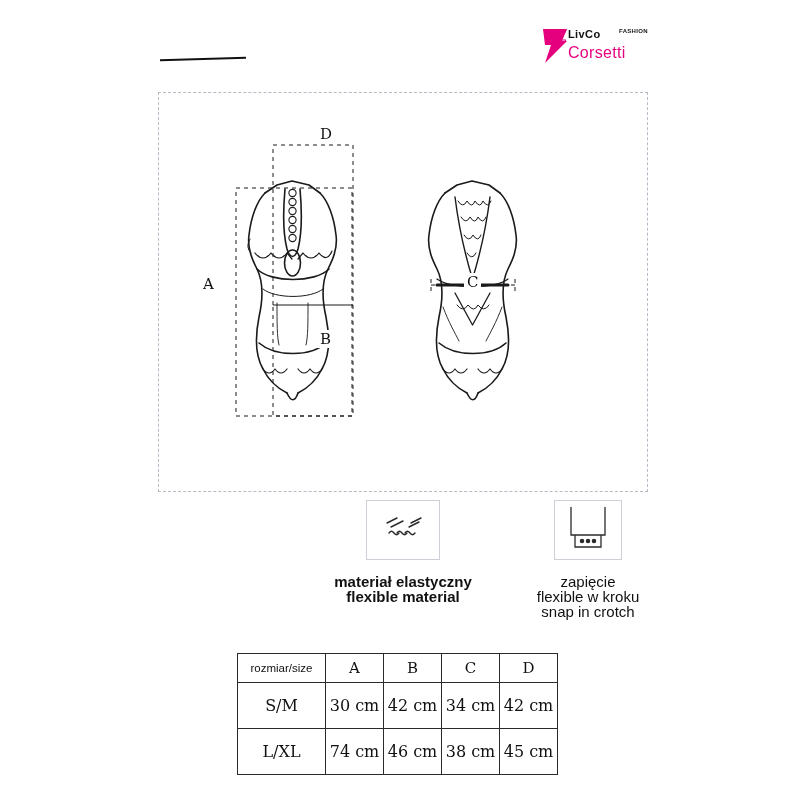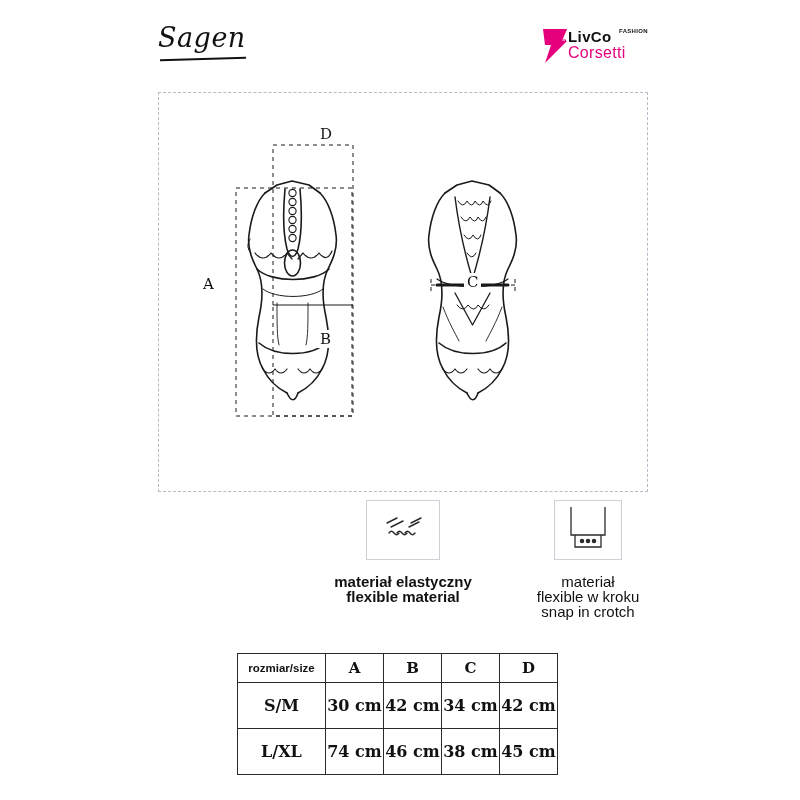--- a/index.html
+++ b/index.html
@@ -45,21 +45,21 @@
     position: absolute;
     right: 155px;
     top: 25px;
     width: 105px;
     height: 48px;
   }
   .brand-livco {
     position: absolute;
     left: 28px;
     top: 3px;
-    font-size: 15px;
+    font-size: 11px;
     font-weight: bold;
     letter-spacing: 0.4px;
     color: #111;
   }
   .brand-fashion {
     position: absolute;
     left: 79px;
     top: 3px;
     font-size: 6px;
     font-weight: bold;
@@ -150,21 +150,21 @@
   .size-table {
     position: absolute;
     left: 237px;
     top: 653px;
     border-collapse: collapse;
     font-family: "DejaVu Serif", serif;
   }
   .size-table td, .size-table th {
     border: 1px solid #2b2b2b;
     text-align: center;
-    font-weight: bold;
+    font-weight: normal;
     color: #111;
   }
   .size-table thead th {
     height: 26px;
     font-size: 15px;
   }
   .size-table thead th.firstcol {
     font-family: "Liberation Sans", sans-serif;
     font-size: 11.5px;
   }
@@ -177,21 +177,20 @@
   .size-table col.c1,
   .size-table col.c2,
   .size-table col.c3,
   .size-table col.c4 { width: 58px; }
 </style>
 </head>
 <body>
 
 <div class="page">
 
-  <div class="product-title">Sagen</div>
   <div class="title-underline"></div>
 
   <div class="brand-logo">
     <svg class="brand-mark" viewBox="0 0 30 40">
       <path d="M3 4 L27 4 L22 16 L27 16 L5 38 L11 20 L5 20 Z" fill="#e5007d"></path>
       <path d="M7 6 L23 6 L18 15 L9 15 Z" fill="#ffffff" opacity="0.0"></path>
       <path d="M4 5 L26 5 L21 15 L26 15 L7 35" fill="none" stroke="#e5007d" stroke-width="1"></path>
     </svg>
     <span class="brand-livco">LivCo</span>
     <span class="brand-fashion">FASHION</span>
@@ -321,21 +320,21 @@
         <svg viewBox="0 0 66 58" width="66" height="58">
           <g fill="none" stroke="#2b2b2b" stroke-width="1.3">
             <path d="M16 6 L16 34 L50 34 L50 6"></path>
             <path d="M20 34 L20 46 L46 46 L46 34"></path>
             <circle cx="27" cy="40" r="1.6" fill="#2b2b2b"></circle>
             <circle cx="33" cy="40" r="1.6" fill="#2b2b2b"></circle>
             <circle cx="39" cy="40" r="1.6" fill="#2b2b2b"></circle>
           </g>
         </svg>
       </div>
-      <span class="cap-line">materiał</span>
+      <span class="cap-line">zapięcie</span>
       <span class="cap-line">flexible w kroku</span>
       <span class="cap-line">snap in crotch</span>
     </div>
   </div>
 
   <table class="size-table">
     <colgroup>
       <col class="c0">
         <col class="c1">
         <col class="c2">

